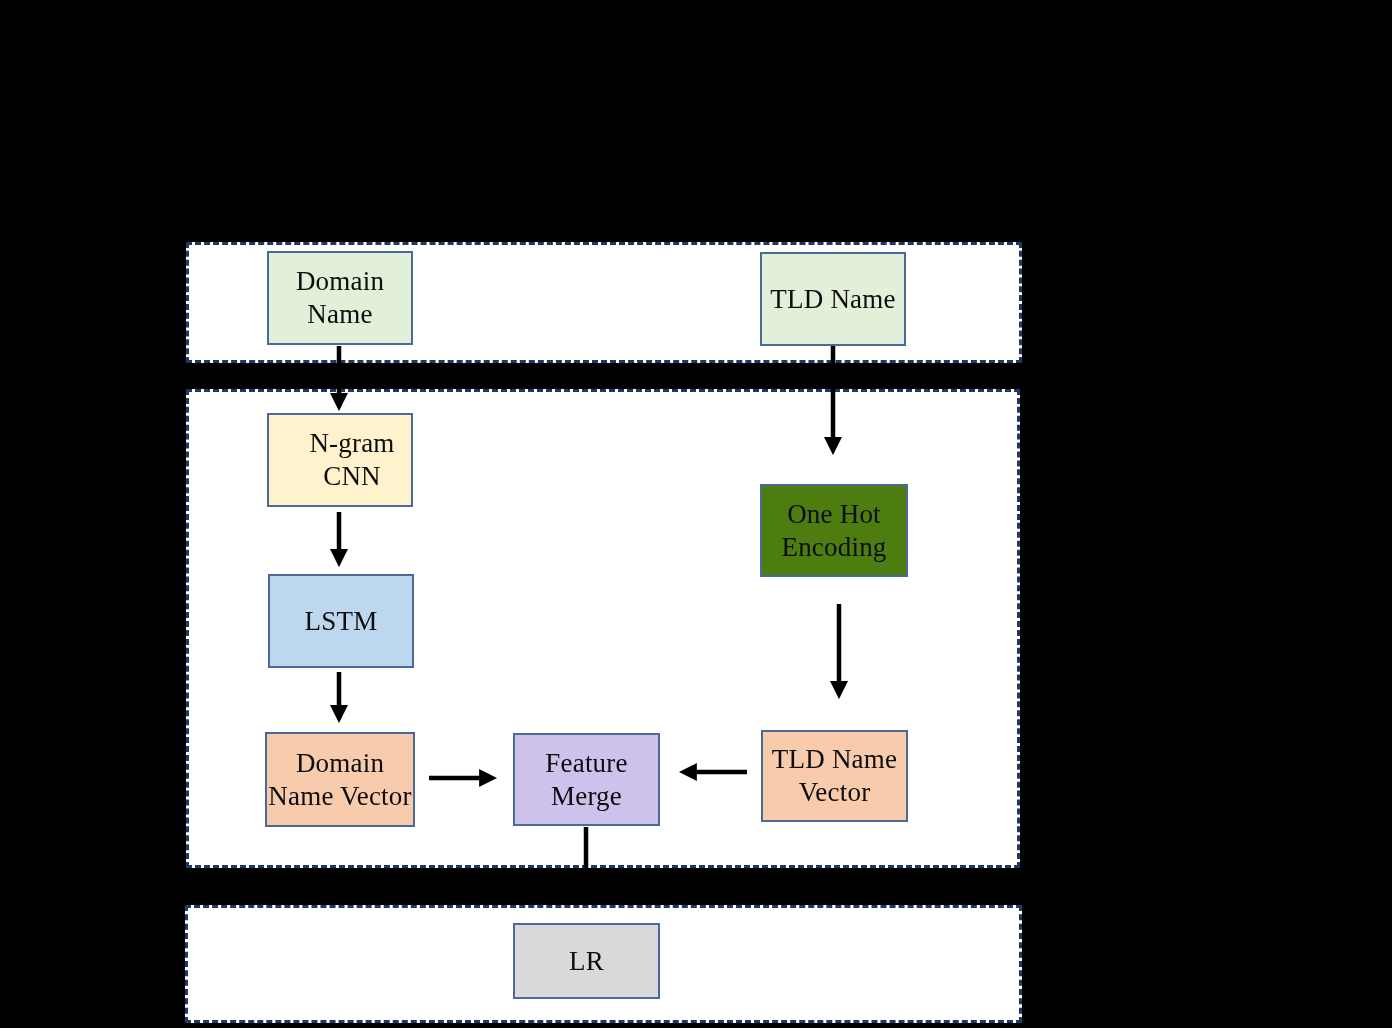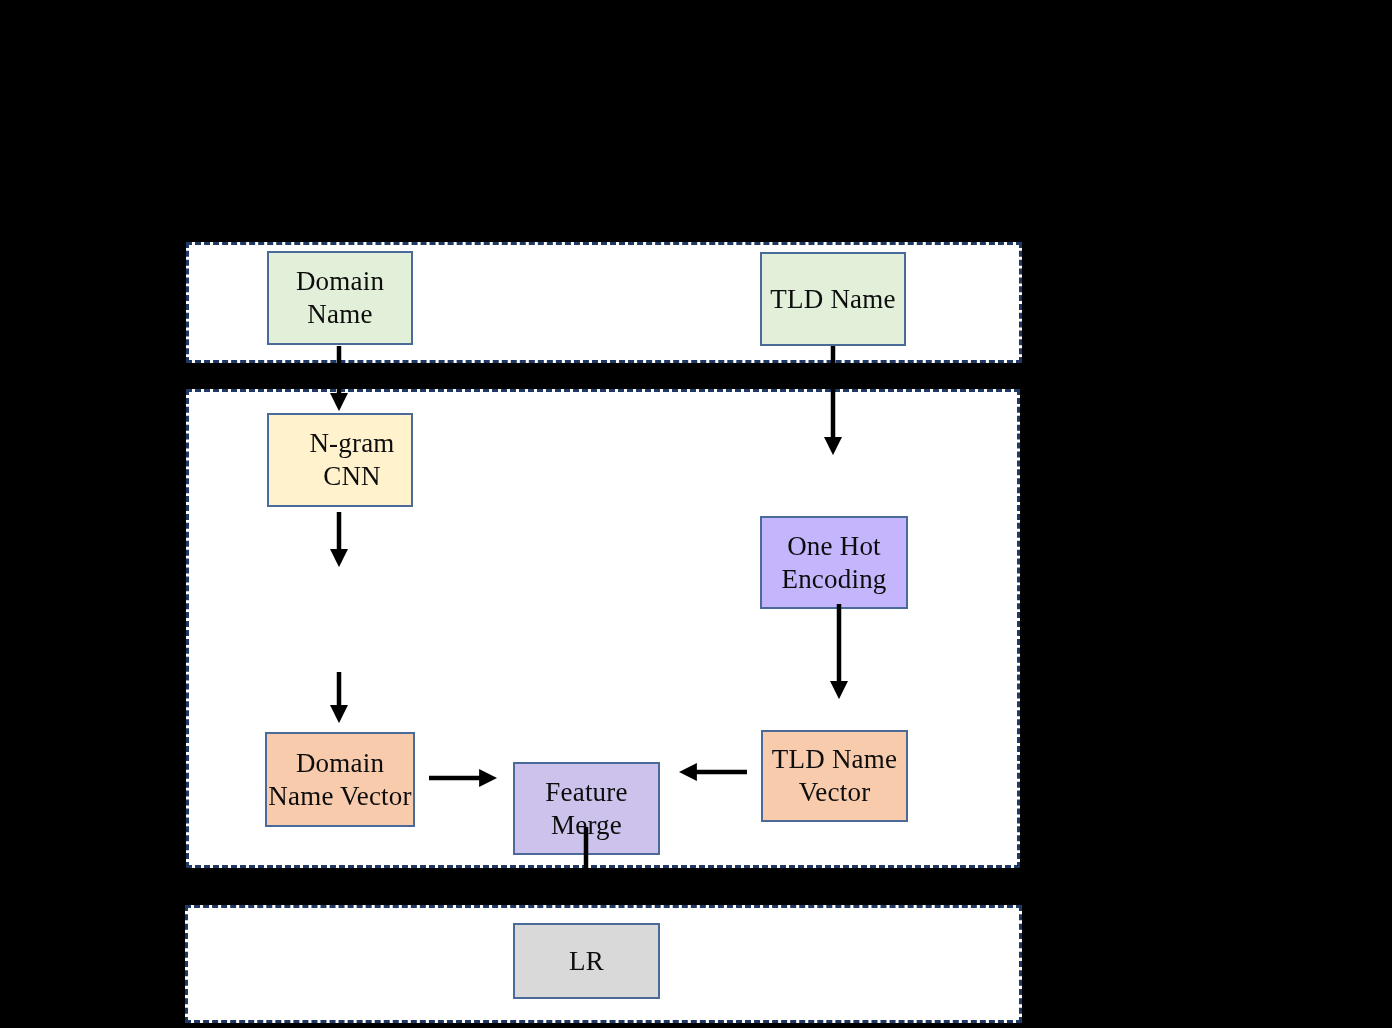--- a/index.html
+++ b/index.html
@@ -59,29 +59,32 @@
     <div class="node" style="left: 267px; top: 251px; width: 146px; height: 94px; background: rgb(226, 239, 217); border-color: rgb(74, 106, 153);">
       <span class="label">Domain
 Name</span>
     </div>
     <div class="node" style="left: 760px; top: 252px; width: 146px; height: 94px; background: rgb(226, 239, 217); border-color: rgb(74, 106, 153);">
       <span class="label">TLD Name</span>
     </div>
     <div class="node" style="left: 267px; top: 413px; width: 146px; height: 94px; background: rgb(255, 242, 204); border-color: rgb(74, 106, 153); padding-left: 24px;">
       <span class="label">N-gram CNN</span>
     </div>
-    <div class="node" style="left: 760px; top: 484px; width: 148px; height: 93px; background: #c4b5fd; border-color: rgb(74, 106, 153); margin-top: 32px;">
+    <div class="node" style="left: 268px; top: 574px; width: 146px; height: 94px; background: rgb(189, 215, 238); border-color: rgb(74, 106, 153);">
+      <span class="label">LSTM</span>
+    </div>
+    <div class="node" style="left: 760px; top: 484px; width: 148px; height: 93px; background: #4d7c0f; border-color: rgb(74, 106, 153);">
       <span class="label">One Hot
 Encoding</span>
     </div>
     <div class="node" style="left: 265px; top: 732px; width: 150px; height: 95px; background: rgb(248, 203, 173); border-color: rgb(74, 106, 153);">
       <span class="label">Domain
 Name Vector</span>
     </div>
-    <div class="node" style="left: 513px; top: 733px; width: 147px; height: 93px; background: rgb(204, 194, 236); border-color: rgb(74, 106, 153); margin-top: 29px;">
+    <div class="node" style="left: 513px; top: 733px; width: 147px; height: 93px; background: rgb(204, 194, 236); border-color: rgb(74, 106, 153);">
       <span class="label">Feature
 Merge</span>
     </div>
     <div class="node" style="left: 761px; top: 730px; width: 147px; height: 92px; background: rgb(248, 203, 173); border-color: rgb(74, 106, 153);">
       <span class="label">TLD Name
 Vector</span>
     </div>
     <div class="node" style="left: 513px; top: 923px; width: 147px; height: 76px; background: rgb(217, 217, 217); border-color: rgb(74, 106, 153);">
       <span class="label">LR</span>
     </div>

